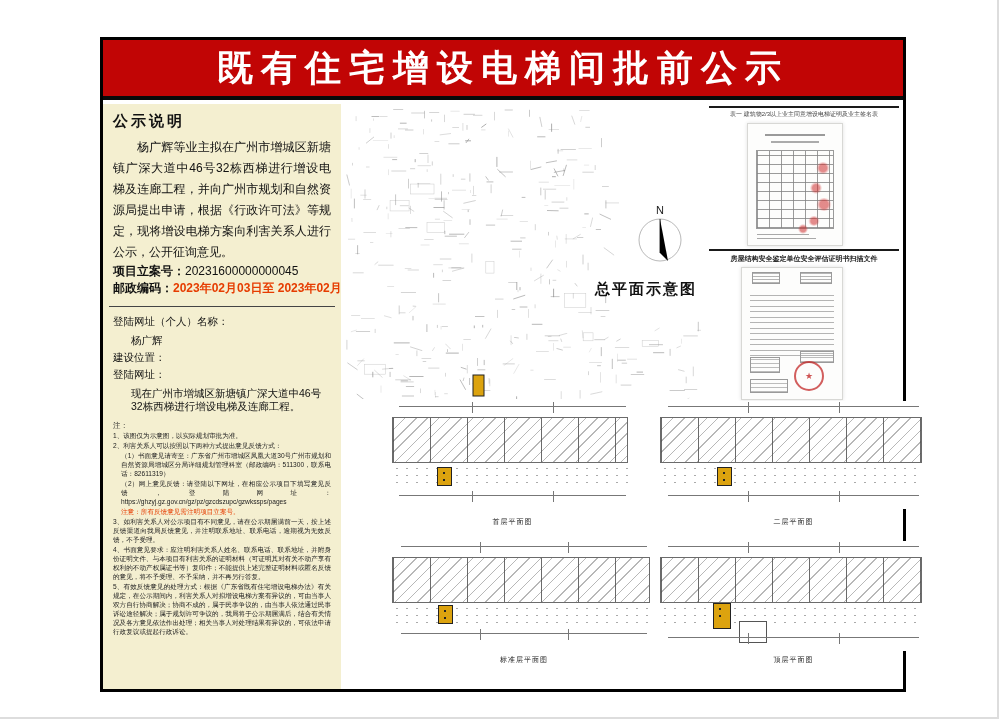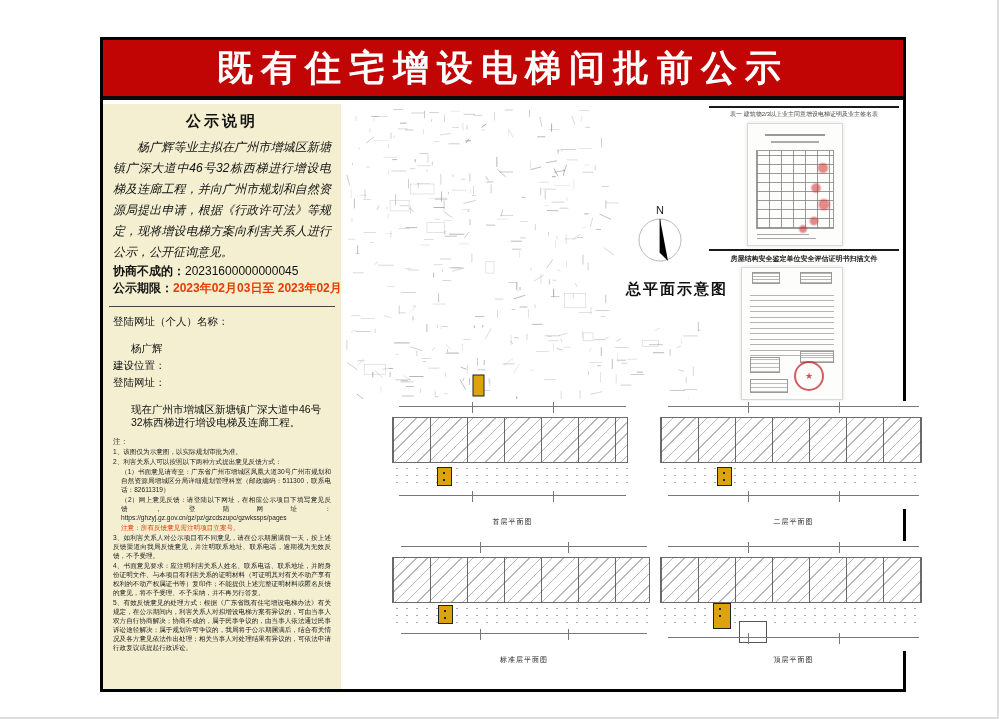--- a/index.html
+++ b/index.html
@@ -16,51 +16,51 @@
 
   .frame{position:absolute;left:100px;top:37px;width:806px;height:655px;border:3px solid #000;background:#fff;}
 
   .banner{position:absolute;left:0;top:0;width:800px;height:60px;background:var(--banner-red);
           border-bottom:4px solid #0a0a0a;display:flex;align-items:center;justify-content:center;}
   .banner h1{color:#fff;font-size:36px;font-weight:bold;letter-spacing:8px;white-space:nowrap;}
 
   
   .left-panel{position:absolute;left:0;top:64px;width:238px;height:585px;background:var(--panel-cream);
               padding:8px 10px 6px 10px;color:#111;overflow:hidden;}
-  .lp-heading{text-align:center;font-size:15px;font-weight:bold;letter-spacing:3px;margin-bottom:6px;}
-  .lp-body{font-size:12px;line-height:21px;text-align:justify;text-indent:2em;font-style:italic;}
+  .lp-heading{text-align:left;font-size:15px;font-weight:bold;letter-spacing:3px;margin-bottom:6px;}
+  .lp-body{font-size:12px;line-height:21px;text-align:justify;text-indent:2em;}
   .lp-agency{font-size:12.5px;margin:10px 0 8px 0;padding-left:78px;}
   .fields{font-size:12px;line-height:16px;}
   .field-row{display:flex;margin-bottom:1px;}
   .flabel{font-weight:bold;white-space:nowrap;}
   .fvalue{white-space:nowrap;}
   .fvalue.red{color:var(--date-red);font-weight:bold;}
   .lp-divider{border-top:1px solid #444;margin:10px -4px 8px -4px;}
   .info-block{font-size:10.5px;line-height:13px;}
   .ilabel{margin-top:4px;}
-  .ivalue{padding-left:18px;margin-top:14px;}
+  .ivalue{padding-left:18px;margin-top:6px;}
   .notes{margin-top:8px;font-size:6.6px;line-height:9px;color:#222;text-align:justify;}
   .notes .n-title{font-size:7.5px;margin-bottom:1px;}
   .note-line{margin-bottom:1px;}
   .note-line.ind{padding-left:8px;}
   .note-line.red{color:var(--date-red);}
 
   
   .right-area{position:absolute;left:238px;top:64px;width:562px;height:585px;background:#fff;}
 
   .site-map{position:absolute;left:5px;top:5px;width:355px;height:290px;}
   .legend{position:absolute;left:276px;top:32px;width:120px;font-size:8px;color:#333;}
   .legend-title{padding-left:12px;margin-bottom:4px;}
   .legend-row{display:flex;align-items:center;margin-bottom:9px;}
   .legend-label{width:62px;}
   .sw-orange{width:44px;height:12px;background:var(--orange);}
   .sw-hatch{width:44px;height:15px;background:repeating-linear-gradient(45deg, rgba(120,120,120,.75) 0 1px, transparent 1px 6px);}
 
   .compass{position:absolute;left:296px;top:98px;width:46px;height:64px;}
-  .siteplan-title{position:absolute;left:276px;top:176px;width:120px;font-size:15px;font-weight:bold;letter-spacing:2px;color:#111;text-align:center;}
+  .siteplan-title{position:absolute;left:254px;top:176px;width:120px;font-size:15px;font-weight:bold;letter-spacing:2px;color:#111;}
 
   
   .docs-line{position:absolute;left:368px;width:190px;height:0;border-top:2px solid #1a1a1a;}
   .doc-caption{position:absolute;left:368px;width:190px;text-align:center;color:#444;}
   .cap1{top:6px;font-size:6px;}
   .cap2{top:150px;font-size:7px;color:#222;font-weight:bold;}
   .photo{position:absolute;background:#fdfdfc;border:1px solid #d8d8d5;box-shadow:0 0 4px rgba(0,0,0,.12);}
   .photo1{left:406px;top:19px;width:96px;height:123px;}
   .photo1 .t-bar{position:absolute;left:18%;width:64%;height:2px;background:#9a9a9a;}
   .photo1 .t-bar.b2{left:24%;width:52%;background:#ababab;}
@@ -112,25 +112,25 @@
     <div class="banner">
       <h1>既有住宅增设电梯间批前公示</h1>
     </div>
 
     <div class="left-panel">
       <div class="lp-heading">公示说明</div>
       <div class="lp-body">杨广辉等业主拟在广州市增城区新塘镇广深大道中46号32栋西梯进行增设电梯及连廊工程，并向广州市规划和自然资源局提出申请，根据《行政许可法》等规定，现将增设电梯方案向利害关系人进行公示，公开征询意见。</div>
 
       <div class="fields">
         <div class="field-row">
-          <span class="flabel">协商不成的：</span>
+          <span class="flabel">项目立案号：</span>
           <span class="fvalue">20231600000000045</span>
         </div>
         <div class="field-row">
-          <span class="flabel">公示期限：</span>
+          <span class="flabel">邮政编码：</span>
           <span class="fvalue red">2023年02月03日至  2023年02月22日</span>
         </div>
       </div>
 
       <div class="lp-divider"></div>
 
       <div class="info-block">
         <div class="ilabel">登陆网址（个人）名称：</div>
         <div class="ivalue">杨广辉</div>
         <div class="ilabel">建设位置：</div>

